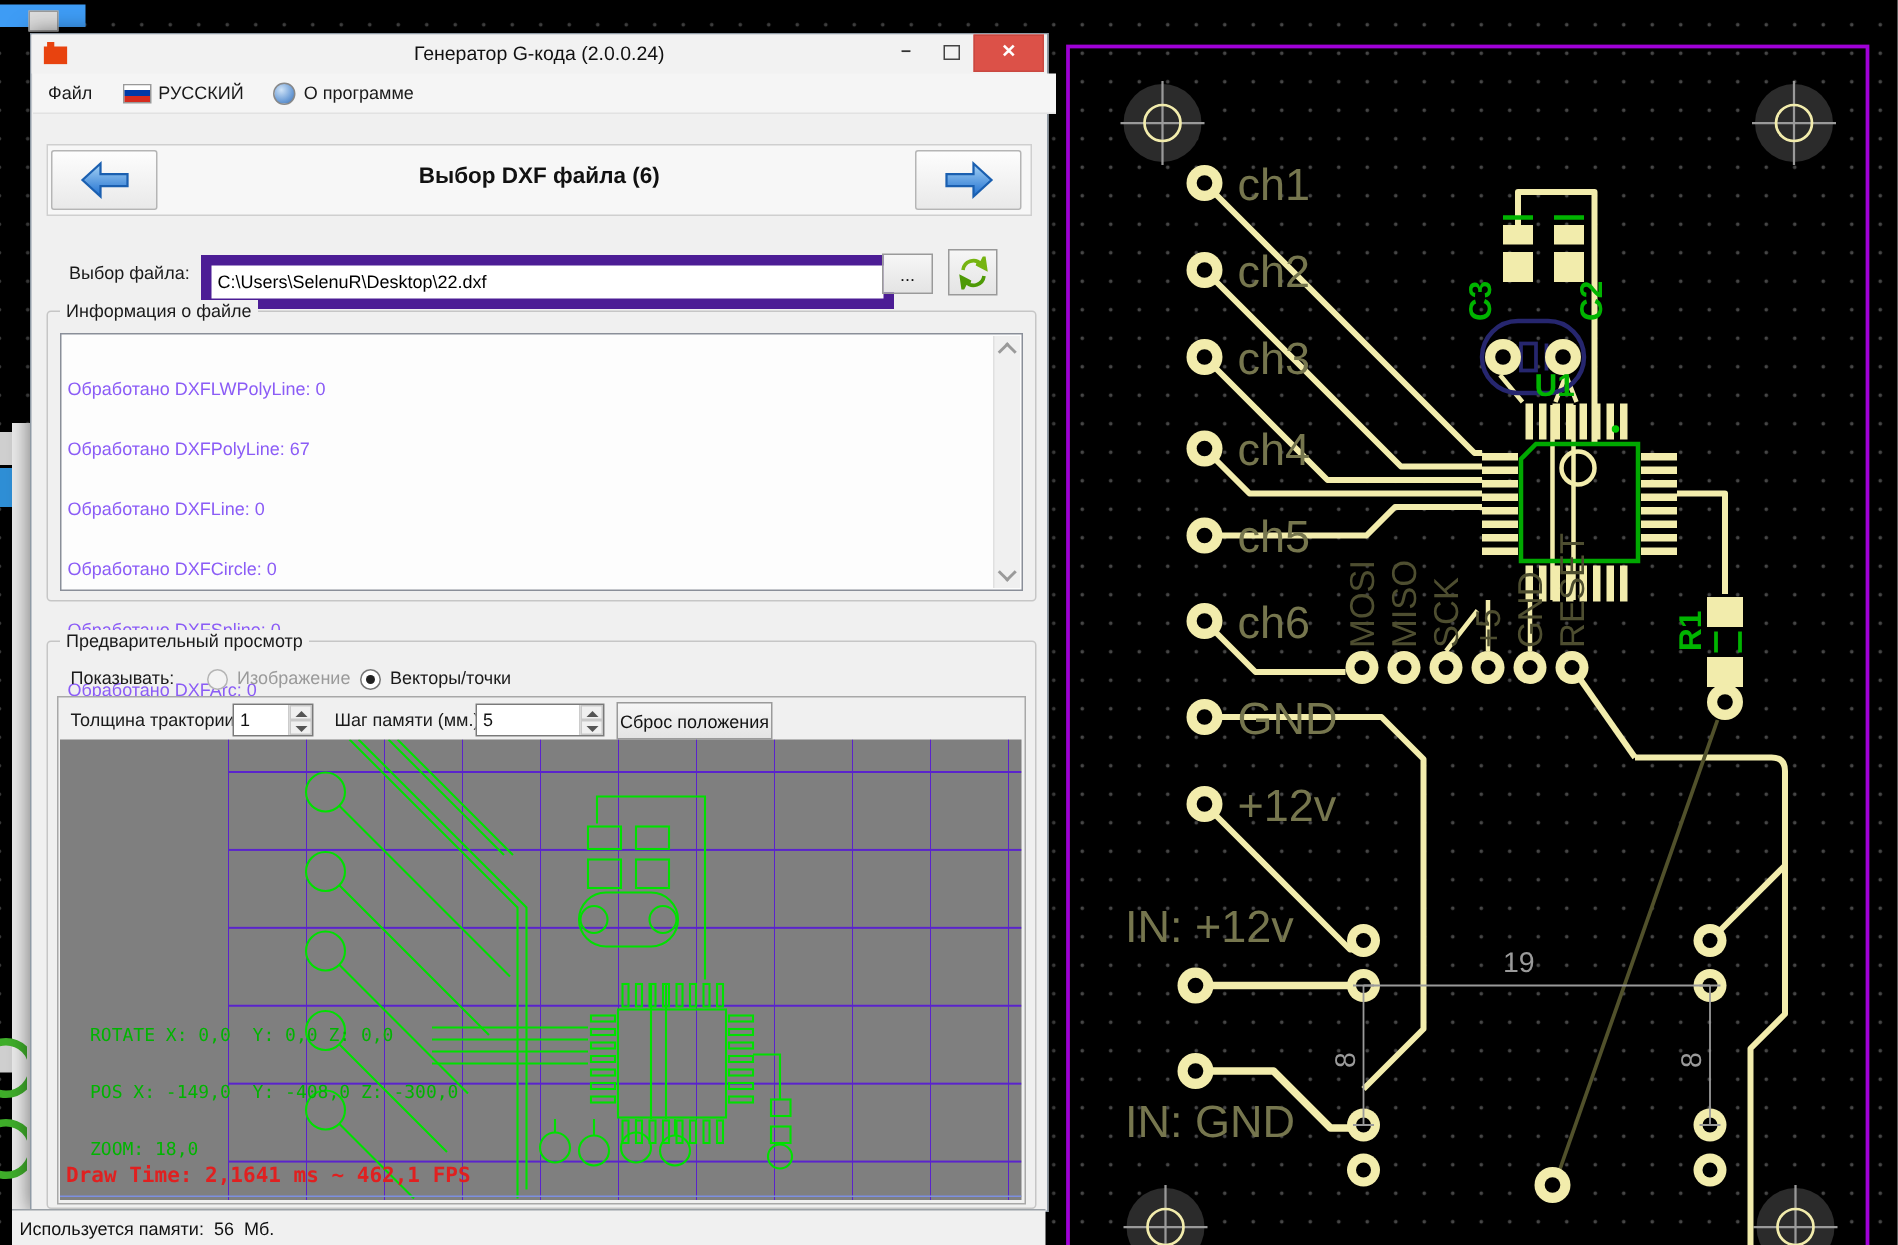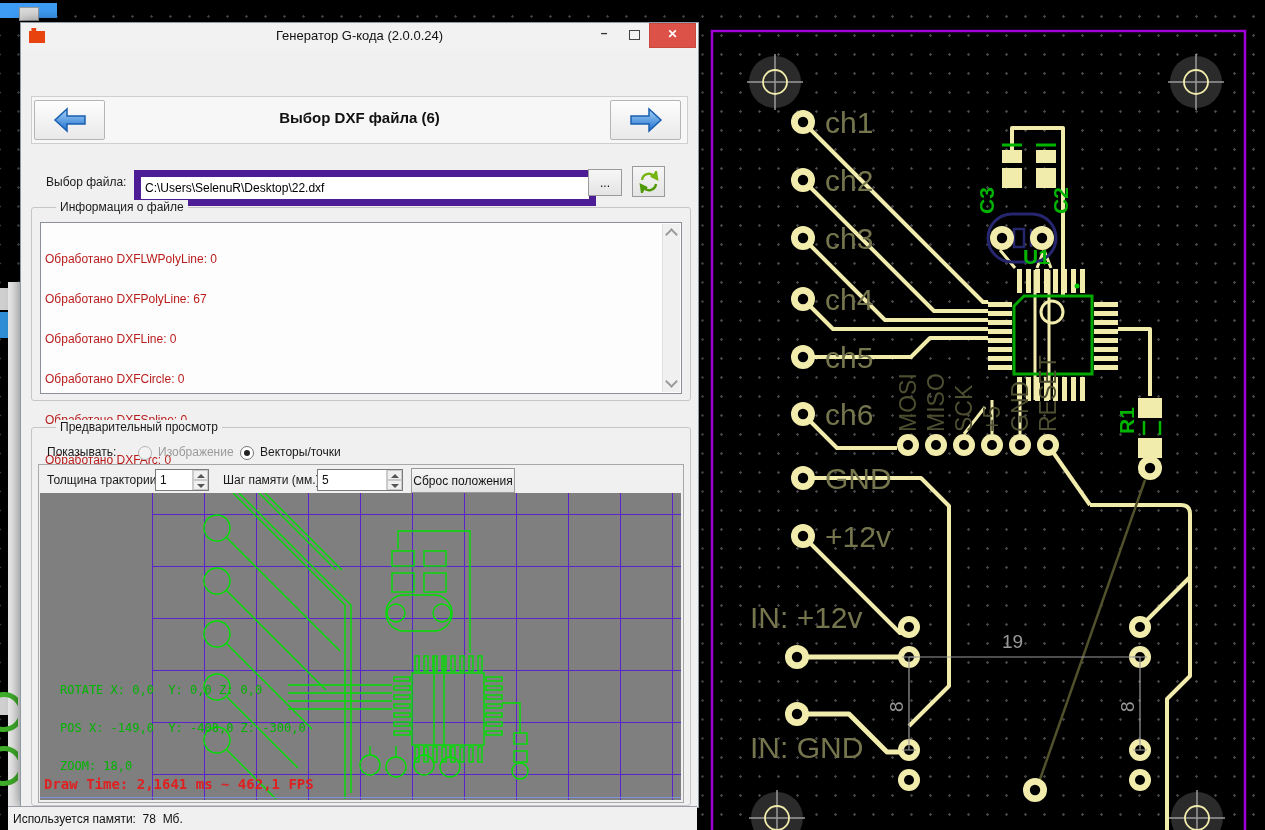--- a/index.html
+++ b/index.html
@@ -35,23 +35,23 @@
   #back-btn{left:13px;} #fwd-btn{left:589px;}
   label,.lbl{font-size:12px;color:#1a1a1a;}
   #file-label{left:25px;top:152px;}
   #file-input{left:113px;top:147px;width:440px;height:20px;border:7px solid #4c1d95;background:#fff;
               font-size:12px;font-family:"Liberation Sans",sans-serif;padding:1px 4px;}
   .stdbtn{background:linear-gradient(#f6f6f6,#e4e4e4);border:1px solid #9a9a9a;font-size:12px;color:#111;
           display:flex;align-items:center;justify-content:center;}
   #browse-btn{left:567px;top:146px;width:32px;height:25px;}
   #refresh-btn{left:611px;top:143px;width:31px;height:29px;}
   .groupbox{border:1px solid #c6c6c6;border-radius:3px;}
-  .legend{position:absolute;top:-8px;left:8px;background:#f0f0f0;padding:0 4px;font-size:12px;color:#1a1a1a;margin-left:16px;}
+  .legend{position:absolute;top:-8px;left:8px;background:#f0f0f0;padding:0 4px;font-size:12px;color:#1a1a1a;}
   #info-box{left:10px;top:184px;width:658px;height:192px;}
-  #info-list{left:8px;top:14px;width:640px;height:170px;background:#fdfdfd;border:1px solid #8a8f99;font-size:12px;color:#b91c1c;}
+  #info-list{left:8px;top:14px;width:640px;height:170px;background:#fdfdfd;border:1px solid #8a8f99;font-size:12px;color:#8b5cf6;}
   #info-lines{left:4px;top:3px;line-height:13.4px;white-space:pre;}
   .scrollbar{right:1px;top:1px;width:17px;height:168px;background:#f0f0f0;border-left:1px solid #e0e0e0;}
   .chev{position:absolute;left:4px;width:7px;height:7px;border-left:2px solid #9a9a9a;border-top:2px solid #9a9a9a;}
   .chev.up{top:6px;transform:rotate(45deg);}
   .chev.down{bottom:6px;transform:rotate(-135deg);}
   #preview-box{left:10px;top:404px;width:658px;height:377px;}
   .radio{width:12px;height:12px;border-radius:50%;background:#fff;border:1px solid #777;}
   .radio.checked::after{content:"";display:block;width:6px;height:6px;margin:3px;background:#222;border-radius:50%;}
   .radio.disabled{border-color:#b5b5b5;background:#f3f3f3;}
   #inner-panel{left:6px;top:36px;width:644px;height:337px;border:1px solid #a8a8a8;background:#f0f0f0;}
@@ -98,20 +98,37 @@
 <div id="app" class="abs">
 
   <div id="titlebar" class="abs">
     <div class="abs" style="left:8px;top:5px;width:16px;height:15px;background:#e8430f;clip-path:polygon(0 20%,15% 20%,15% 0,45% 0,45% 20%,100% 20%,100% 100%,0 100%);"></div>
     <div id="title" class="abs">Генератор G-кода (2.0.0.24)</div>
     <div id="btn-min" class="abs winbtn">–</div>
     <div id="btn-max" class="abs winbtn"><span class="maxglyph"></span></div>
     <div id="btn-close" class="abs winbtn">✕</div>
   </div>
 
+  <div id="menubar" class="abs">
+    <div class="menuitem">
+        <span>Файл</span>
+      </div>
+    <div class="menuitem">
+      <span class="flag">
+          <div style="background:#fff;"></div>
+          <div style="background:#0039a6;"></div>
+          <div style="background:#d52b1e;"></div>
+        </span>
+      <span>РУССКИЙ</span>
+    </div>
+    <div class="menuitem">
+      <span class="abouticon"></span>
+      <span>О программе</span>
+    </div>
+  </div>
 
   <div id="header-box" class="abs"></div>
   <div id="back-btn" class="abs navbtn">
     <svg width="34" height="26" viewBox="0 0 34 26">
       <defs>
           <linearGradient id="bl" x1="0" y1="0" x2="0" y2="1">
             <stop offset="0" stop-color="#a8d4f5"></stop>
             <stop offset="1" stop-color="#1e6fd0"></stop>
           </linearGradient>
         </defs>
@@ -251,21 +268,21 @@
         <span class="abs ovl" style="left:20px;top:190px;">ROTATE X: 0,0  Y: 0,0 Z: 0,0</span>
         <span class="abs ovl" style="left:20px;top:228px;">POS X: -149,0  Y: -408,0 Z: -300,0</span>
         <span class="abs ovl" style="left:20px;top:266px;">ZOOM: 18,0</span>
         <span class="abs ovl" id="ovl-drawtime" style="left:4px;top:283px;">Draw Time: 2,1641 ms ~ 462,1 FPS</span>
       </div>
     </div>
   </div>
 </div>
 
 <div id="statusbar" class="abs">
-  <span id="status-text" class="abs">Используется памяти:  78  Мб.</span>
+  <span id="status-text" class="abs">Используется памяти:  56  Мб.</span>
 </div>
 
 <svg id="pcb" class="abs" viewBox="0 0 568 830">
   <defs>
     <g id="pad">
         <circle r="12" fill="#F2ECAC"></circle>
         <circle r="5.2" fill="#000"></circle>
       </g>
     <g id="pad2">
         <circle r="11" fill="#F2ECAC"></circle>

